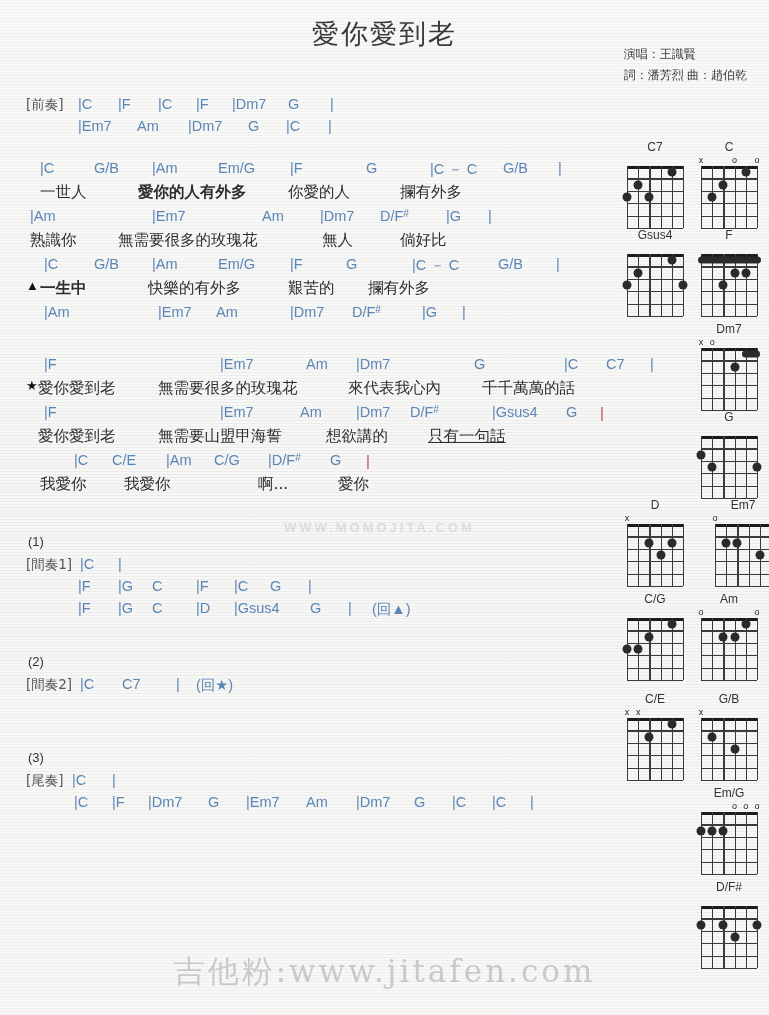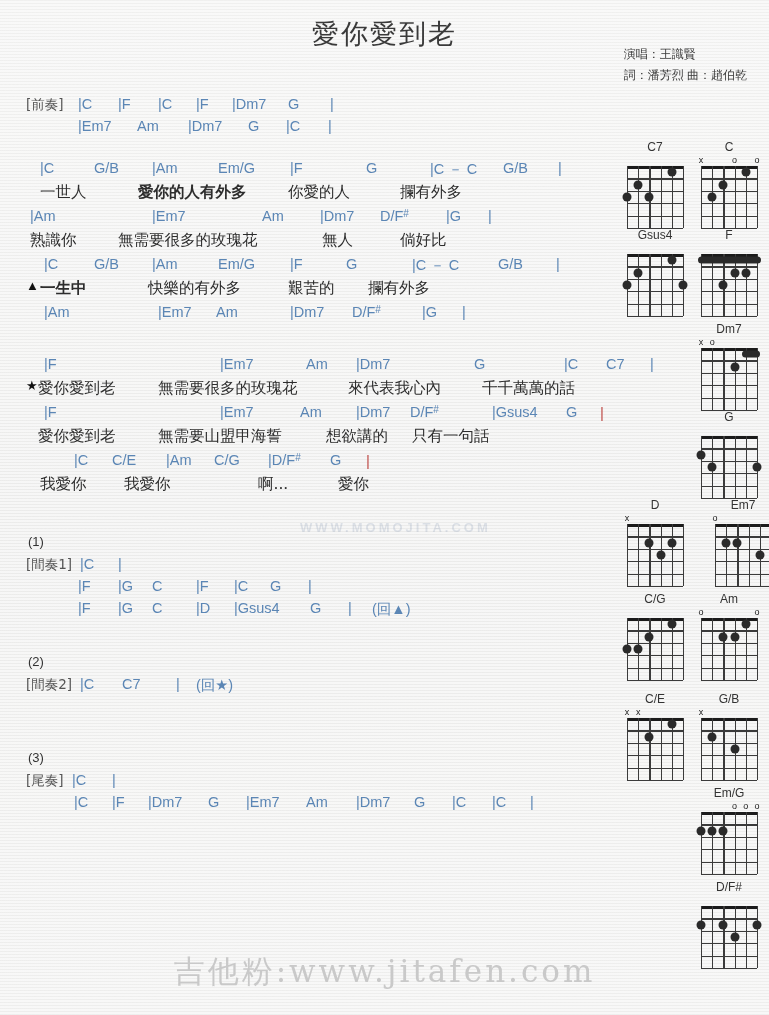--- a/index.html
+++ b/index.html
@@ -82,21 +82,21 @@
   }
 
   
   .wm-center {
     position:absolute; left:300px; top:478px;
     font-size:44px; font-weight:bold; opacity:0.30;
     color:#c23b3b; letter-spacing:1px; pointer-events:none;
     font-family:"DejaVu Sans",sans-serif;
   }
   .wm-center2 {
-    position:absolute; left:300px; top:520px;
+    position:absolute; left:284px; top:520px;
     font-size:13px; font-weight:bold; opacity:0.22;
     color:#7b8fae; letter-spacing:3px; pointer-events:none;
     font-family:"Liberation Sans",sans-serif;
   }
   .wm-foot {
     position:absolute; left:0; right:0; bottom:22px;
     text-align:center; font-size:31px; color:#c9c9c9;
     letter-spacing:3px; pointer-events:none;
     font-family:"DejaVu Serif","Liberation Serif",serif;
   }
@@ -122,21 +122,21 @@
       <div class="line lyr"><span class="seg lyric" style="left: 40px;">一世人</span><span class="seg lyric" style="left: 138px; font-weight: bold;">愛你的人有外多</span><span class="seg lyric" style="left: 288px;">你愛的人</span><span class="seg lyric" style="left: 400px;">攔有外多</span></div>
       <div class="line"><span class="seg chord" style="left: 30px;">|Am</span><span class="seg chord" style="left: 152px;">|Em7</span><span class="seg chord" style="left: 262px;">Am</span><span class="seg chord" style="left: 320px;">|Dm7</span><span class="seg chord" style="left: 380px;">D/F<span class="sup">#</span></span><span class="seg chord" style="left: 446px;">|G</span><span class="seg chord" style="left: 488px;">|</span></div>
       <div class="line lyr"><span class="seg lyric" style="left: 30px;">熟識你</span><span class="seg lyric" style="left: 118px;">無需要很多的玫瑰花</span><span class="seg lyric" style="left: 322px;">無人</span><span class="seg lyric" style="left: 400px;">倘好比</span></div>
       <div class="line"><span class="seg chord" style="left: 44px;">|C</span><span class="seg chord" style="left: 94px;">G/B</span><span class="seg chord" style="left: 152px;">|Am</span><span class="seg chord" style="left: 218px;">Em/G</span><span class="seg chord" style="left: 290px;">|F</span><span class="seg chord" style="left: 346px;">G</span><span class="seg chord" style="left: 412px;">|C － C</span><span class="seg chord" style="left: 498px;">G/B</span><span class="seg chord" style="left: 556px;">|</span></div>
       <div class="line lyr"><span class="seg mk" style="left: 26px;">▲</span><span class="seg lyric" style="left: 40px; font-weight: bold;">一生中</span><span class="seg lyric" style="left: 148px;">快樂的有外多</span><span class="seg lyric" style="left: 288px;">艱苦的</span><span class="seg lyric" style="left: 368px;">攔有外多</span></div>
       <div class="line"><span class="seg chord" style="left: 44px;">|Am</span><span class="seg chord" style="left: 158px;">|Em7</span><span class="seg chord" style="left: 216px;">Am</span><span class="seg chord" style="left: 290px;">|Dm7</span><span class="seg chord" style="left: 352px;">D/F<span class="sup">#</span></span><span class="seg chord" style="left: 422px;">|G</span><span class="seg chord" style="left: 462px;">|</span></div>
       <div style="height: 30px;"></div>
       <div class="line"><span class="seg chord" style="left: 44px;">|F</span><span class="seg chord" style="left: 220px;">|Em7</span><span class="seg chord" style="left: 306px;">Am</span><span class="seg chord" style="left: 356px;">|Dm7</span><span class="seg chord" style="left: 474px;">G</span><span class="seg chord" style="left: 564px;">|C</span><span class="seg chord" style="left: 606px;">C7</span><span class="seg chord" style="left: 650px;">|</span></div>
       <div class="line lyr"><span class="seg mk" style="left: 26px;">★</span><span class="seg lyric" style="left: 38px;">愛你愛到老</span><span class="seg lyric" style="left: 158px;">無需要很多的玫瑰花</span><span class="seg lyric" style="left: 348px;">來代表我心內</span><span class="seg lyric" style="left: 482px;">千千萬萬的話</span></div>
       <div class="line"><span class="seg chord" style="left: 44px;">|F</span><span class="seg chord" style="left: 220px;">|Em7</span><span class="seg chord" style="left: 300px;">Am</span><span class="seg chord" style="left: 356px;">|Dm7</span><span class="seg chord" style="left: 410px;">D/F<span class="sup">#</span></span><span class="seg chord" style="left: 492px;">|Gsus4</span><span class="seg chord" style="left: 566px;">G</span><span class="seg bar-red" style="left: 600px;">|</span></div>
-      <div class="line lyr"><span class="seg lyric" style="left: 38px;">愛你愛到老</span><span class="seg lyric" style="left: 158px;">無需要山盟甲海誓</span><span class="seg lyric" style="left: 326px;">想欲講的</span><span class="seg lyric" style="left: 412px;">只有一句話</span></div>
+      <div class="line lyr"><span class="seg lyric" style="left: 38px;">愛你愛到老</span><span class="seg lyric" style="left: 158px;">無需要山盟甲海誓</span><span class="seg lyric" style="left: 326px;">想欲講的</span><span class="seg lyric" style="left: 428px; text-decoration: underline;">只有一句話</span></div>
       <div class="line"><span class="seg chord" style="left: 74px;">|C</span><span class="seg chord" style="left: 112px;">C/E</span><span class="seg chord" style="left: 166px;">|Am</span><span class="seg chord" style="left: 214px;">C/G</span><span class="seg chord" style="left: 268px;">|D/F<span class="sup">#</span></span><span class="seg chord" style="left: 330px;">G</span><span class="seg bar-red" style="left: 366px;">|</span></div>
       <div class="line lyr"><span class="seg lyric" style="left: 40px;">我愛你</span><span class="seg lyric" style="left: 124px;">我愛你</span><span class="seg lyric" style="left: 258px;">啊...</span><span class="seg lyric" style="left: 338px;">愛你</span></div>
       <div style="height: 34px;"></div>
       <div class="line"><span class="seg marknum" style="left: 28px;">(1)</span></div>
       <div class="line"><span class="seg sect" style="left: 26px;">[間奏1]</span><span class="seg chord" style="left: 80px;">|C</span><span class="seg chord" style="left: 118px;">|</span></div>
       <div class="line"><span class="seg chord" style="left: 78px;">|F</span><span class="seg chord" style="left: 118px;">|G</span><span class="seg chord" style="left: 152px;">C</span><span class="seg chord" style="left: 196px;">|F</span><span class="seg chord" style="left: 234px;">|C</span><span class="seg chord" style="left: 270px;">G</span><span class="seg chord" style="left: 308px;">|</span></div>
       <div class="line"><span class="seg chord" style="left: 78px;">|F</span><span class="seg chord" style="left: 118px;">|G</span><span class="seg chord" style="left: 152px;">C</span><span class="seg chord" style="left: 196px;">|D</span><span class="seg chord" style="left: 234px;">|Gsus4</span><span class="seg chord" style="left: 310px;">G</span><span class="seg chord" style="left: 348px;">|</span><span class="seg chord" style="left: 372px;">(回▲)</span></div>
       <div style="height: 32px;"></div>
       <div class="line"><span class="seg marknum" style="left: 28px;">(2)</span></div>
       <div class="line"><span class="seg sect" style="left: 26px;">[間奏2]</span><span class="seg chord" style="left: 80px;">|C</span><span class="seg chord" style="left: 122px;">C7</span><span class="seg chord" style="left: 176px;">|</span><span class="seg chord" style="left: 196px;">(回★)</span></div>

